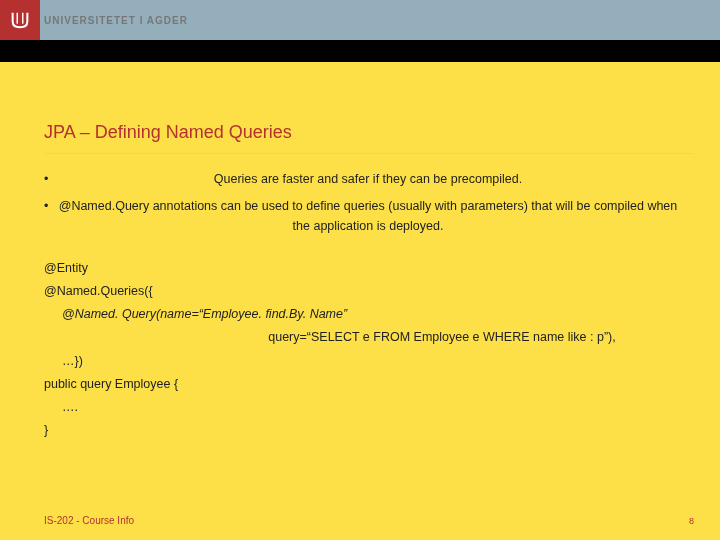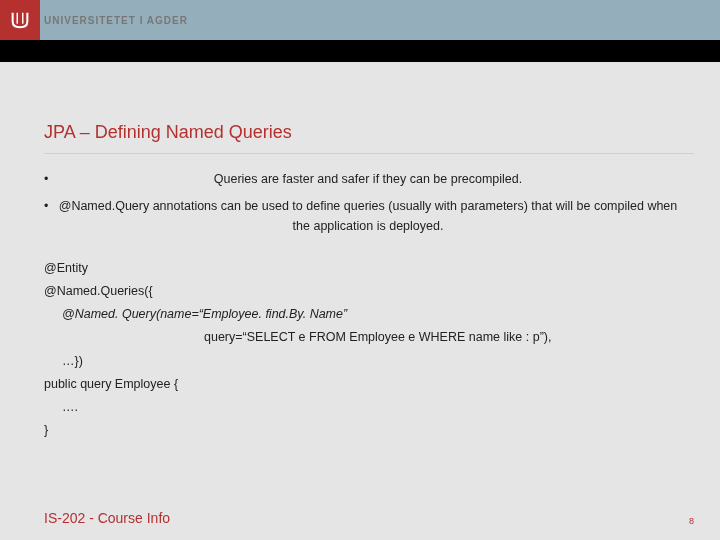--- a/index.html
+++ b/index.html
@@ -1,17 +1,17 @@
 <!DOCTYPE html>
 <html><head>
 <meta charset="utf-8">
 <style>
   * { margin: 0; padding: 0; box-sizing: border-box; }
   html, body { width: 720px; height: 540px; font-family: Verdana, Geneva, sans-serif; background: #fff; }
-  .slide { width: 720px; height: 540px; position: relative; background: #e5e5e5; }
+  .slide { width: 720px; height: 540px; position: relative; background: #fde047; }
 
   
   .header-bar { position: absolute; top: 0; left: 0; width: 720px; height: 40px; background: #94afbb; }
   .header-black { position: absolute; top: 40px; left: 0; width: 720px; height: 22px; background: #000; }
   .logo-square { position: absolute; top: 0; left: 0; width: 40px; height: 40px; background: #b4312f; display: flex; align-items: center; justify-content: center; }
   .logo-square svg { width: 22px; height: 22px; }
   .logo-text { position: absolute; top: 0; left: 44px; height: 40px; display: flex; align-items: center; color: #777; font-size: 10px; letter-spacing: 1px; font-weight: 600; }
 
   
   .title { position: absolute; top: 122px; left: 44px; right: 40px; color: #b4312f; font-size: 18px; font-weight: 400; }
@@ -19,25 +19,25 @@
 
   
   .bullets { position: absolute; top: 170px; left: 44px; right: 40px; font-size: 12.5px; color: #222; line-height: 1.55; }
   .bullet { display: flex; margin-bottom: 8px; }
   .dot { width: 12px; flex-shrink: 0; color: #222; }
   .bullet-text { flex: 1; text-align: center; }
 
   
   .codeblock { position: absolute; top: 257px; left: 44px; right: 40px; font-size: 12.5px; color: #222; line-height: 1.85; }
   .indent1 { padding-left: 18px; font-style: italic; }
-  .indent2 { padding-left: 160px; }
+  .indent2 { padding-left: 160px; text-align: center; }
   .indent-dots { padding-left: 18px; }
 
   
-  .footer-left { position: absolute; bottom: 14px; left: 44px; font-size: 14px; color: #b4312f; }
+  .footer-left { position: absolute; bottom: 14px; left: 44px; font-size: 10px; color: #b4312f; }
   .footer-right { position: absolute; bottom: 14px; right: 26px; font-size: 9px; color: #b4312f; }
 </style>
 </head>
 <body>
 
 <div class="slide">
 
   <div class="header-bar"></div>
   <div class="header-black"></div>
 

